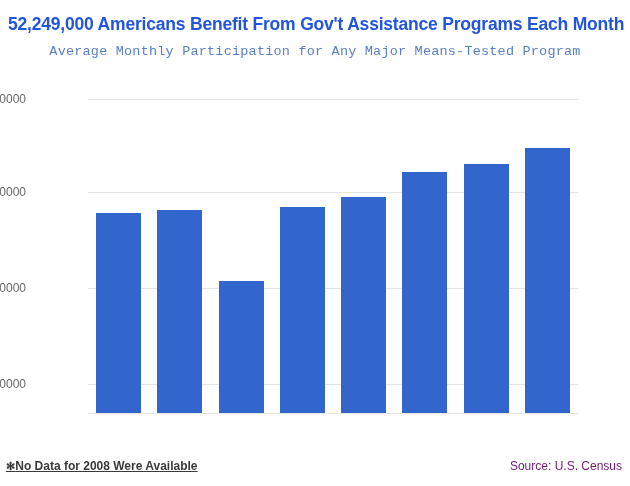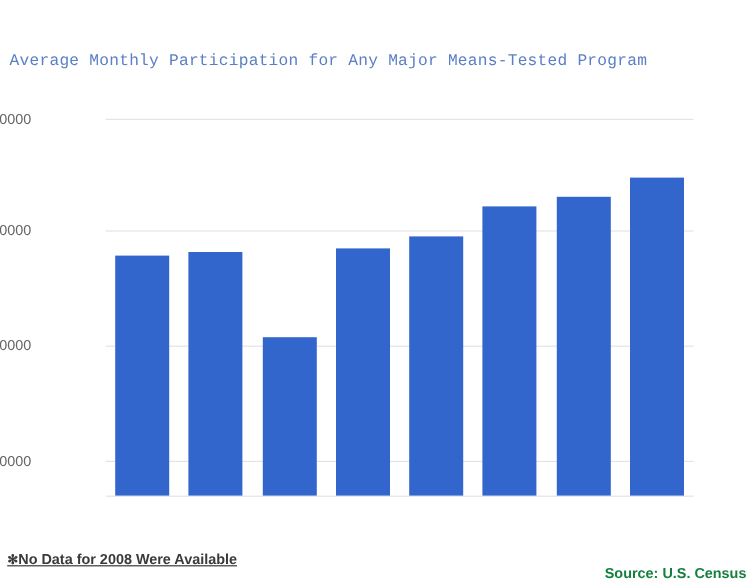--- a/index.html
+++ b/index.html
@@ -32,20 +32,21 @@
     color: #2255dd;
     letter-spacing: -0.2px;
     white-space: nowrap;
     line-height: 20px;
   }
   .chart-subtitle {
     position: absolute;
     left: 8px;
     top: 44px;
     width: 614px;
+    text-align: center;
     font-family: "Liberation Mono", "DejaVu Sans Mono", monospace;
     font-size: 13.5px;
     color: #5a7fc4;
     letter-spacing: 0.2px;
     white-space: nowrap;
   }
 
   
   #plot {
     position: absolute;
@@ -92,31 +93,31 @@
   }
   .footnote .ast {
     font-size: 11px;
     vertical-align: 0px;
   }
   .source-note {
     position: absolute;
     right: 8px;
     top: 459px;
     font-size: 12px;
-    font-weight: bold;
-    color: #15803d;
+    font-weight: normal;
+    color: #701a75;
     white-space: nowrap;
-    margin-top: 12px;
   }
 </style>
 </head>
 <body>
 
 <div id="chart-root">
 
+  <div class="chart-title">52,249,000 Americans Benefit From Gov't Assistance Programs Each Month</div>
 
   <div class="chart-subtitle">Average Monthly Participation for Any Major Means-Tested Program</div>
 
   <div id="plot">
 
     <div class="gridline" style="top:0px;"></div>
     <div class="gridline" style="top:93px;"></div>
     <div class="gridline" style="top:189px;"></div>
     <div class="gridline" style="top:285px;"></div>
     <div class="gridline" style="top:314px;"></div>

